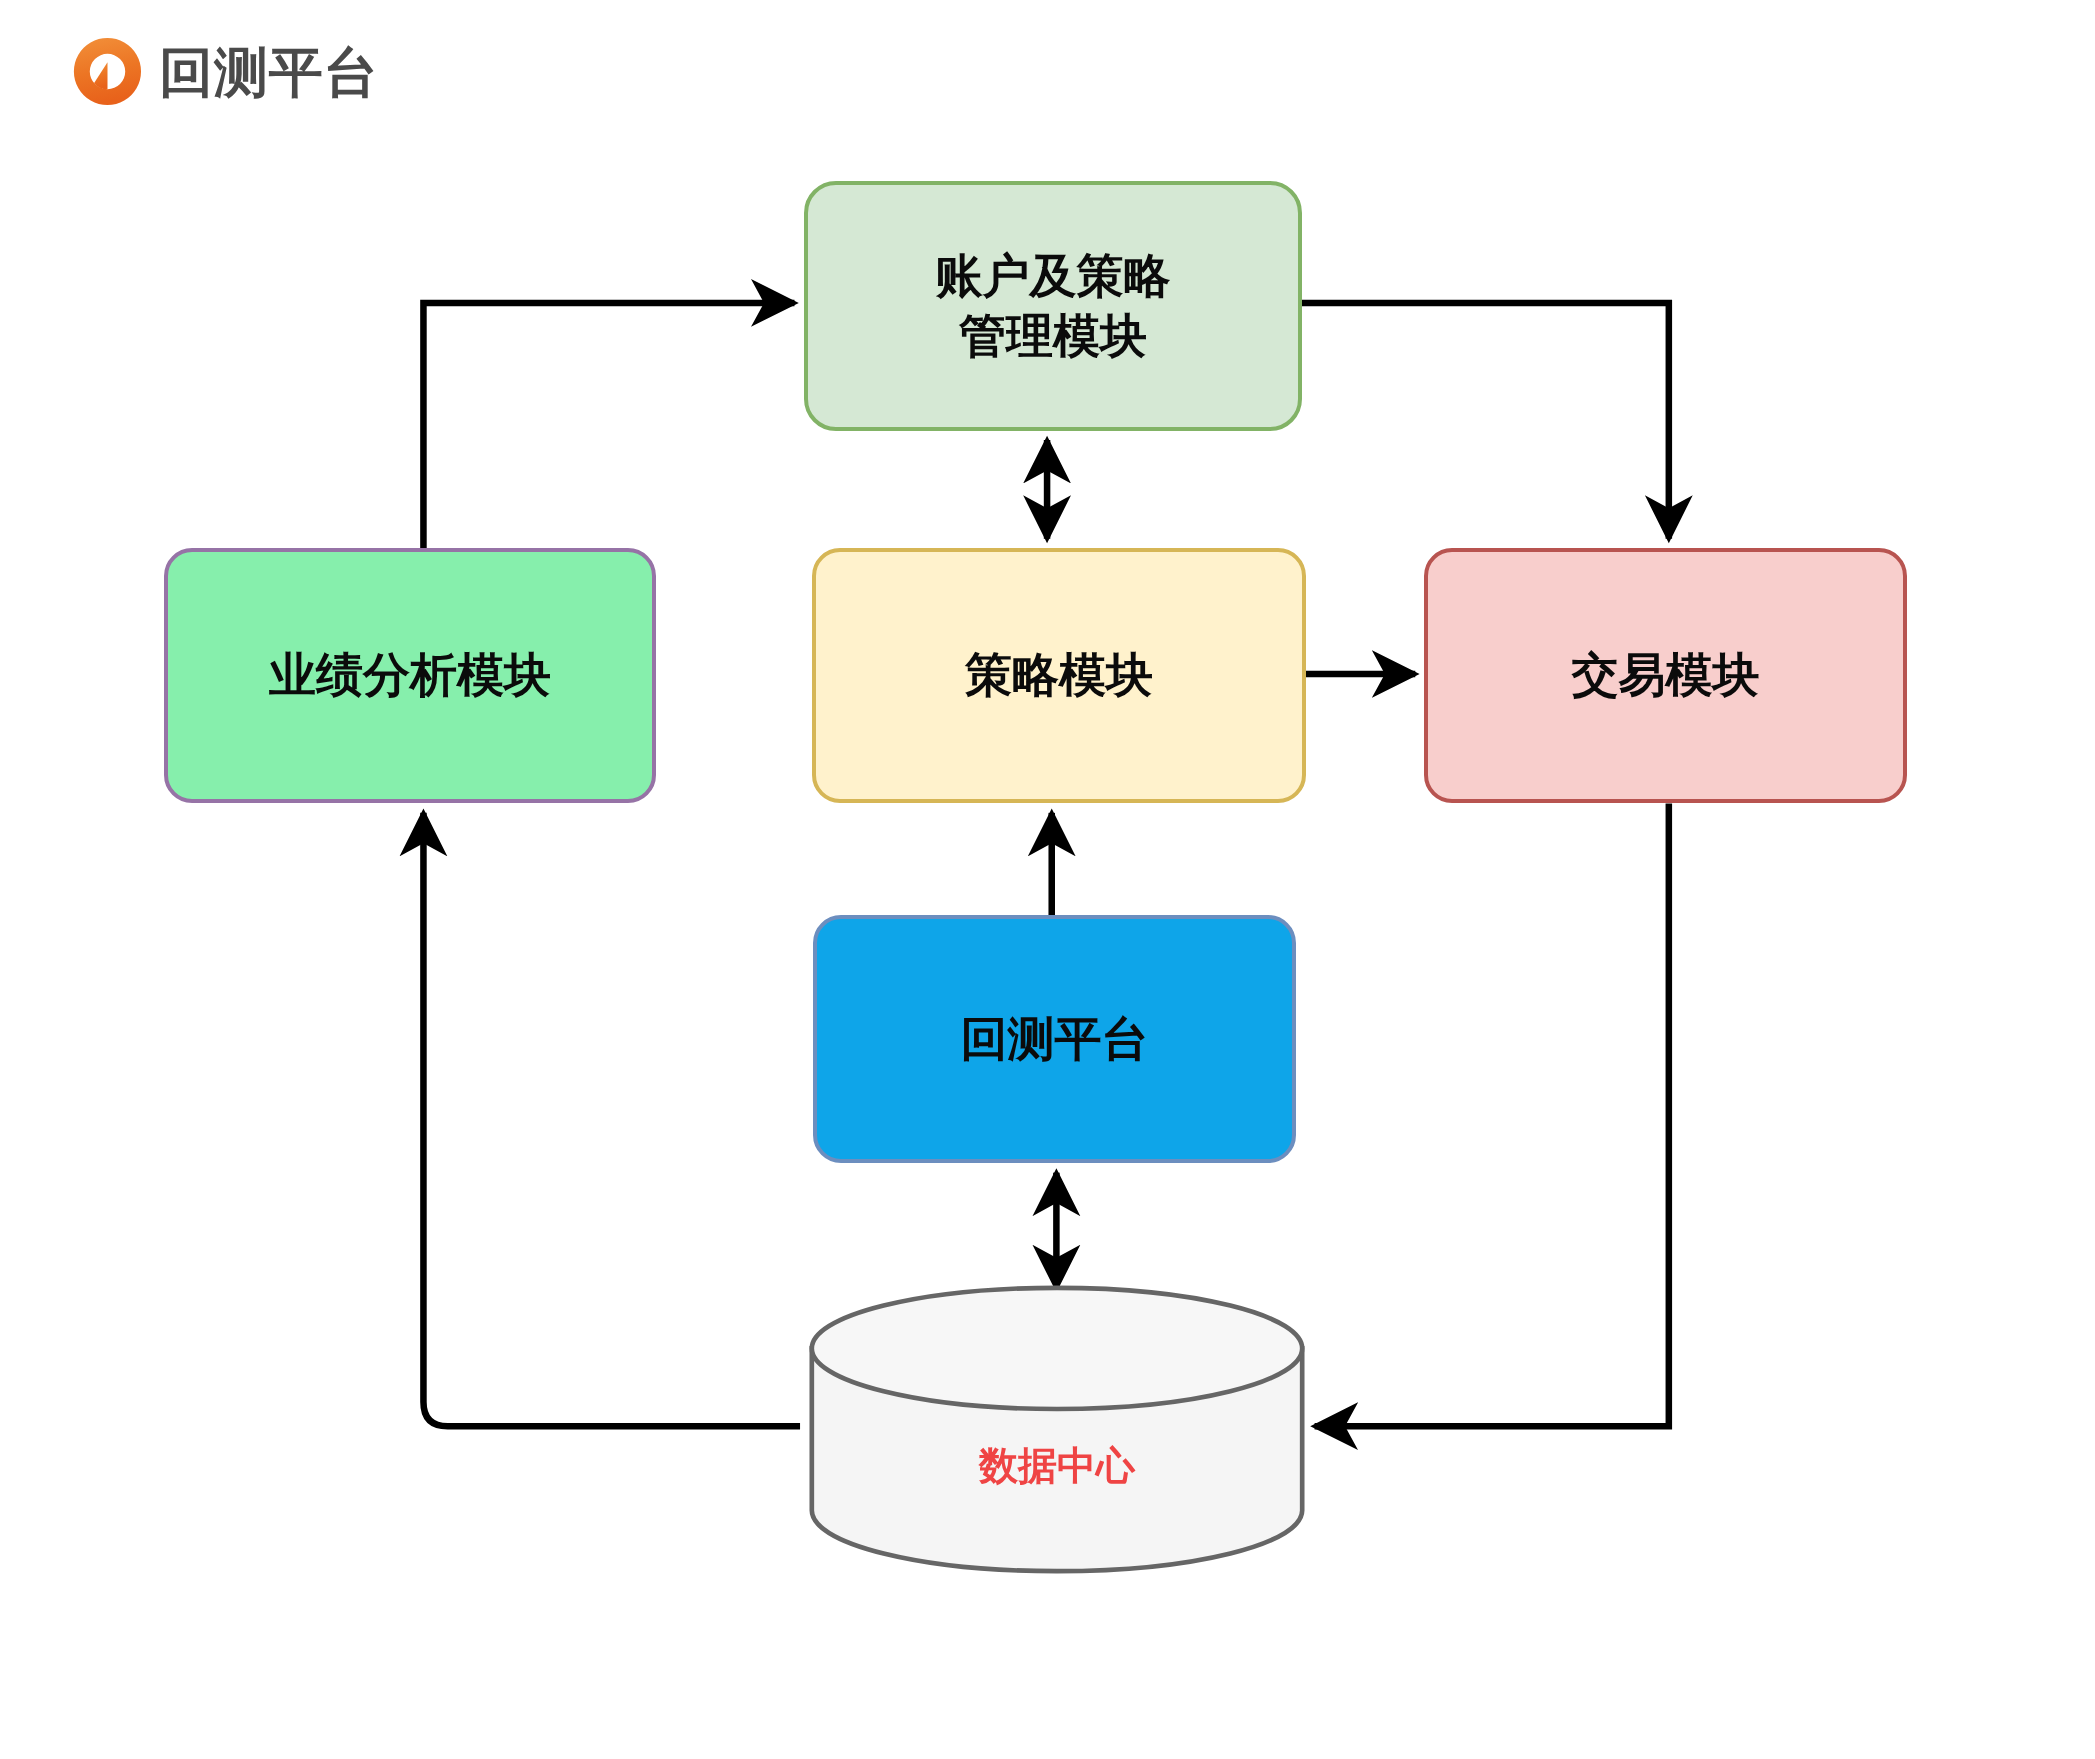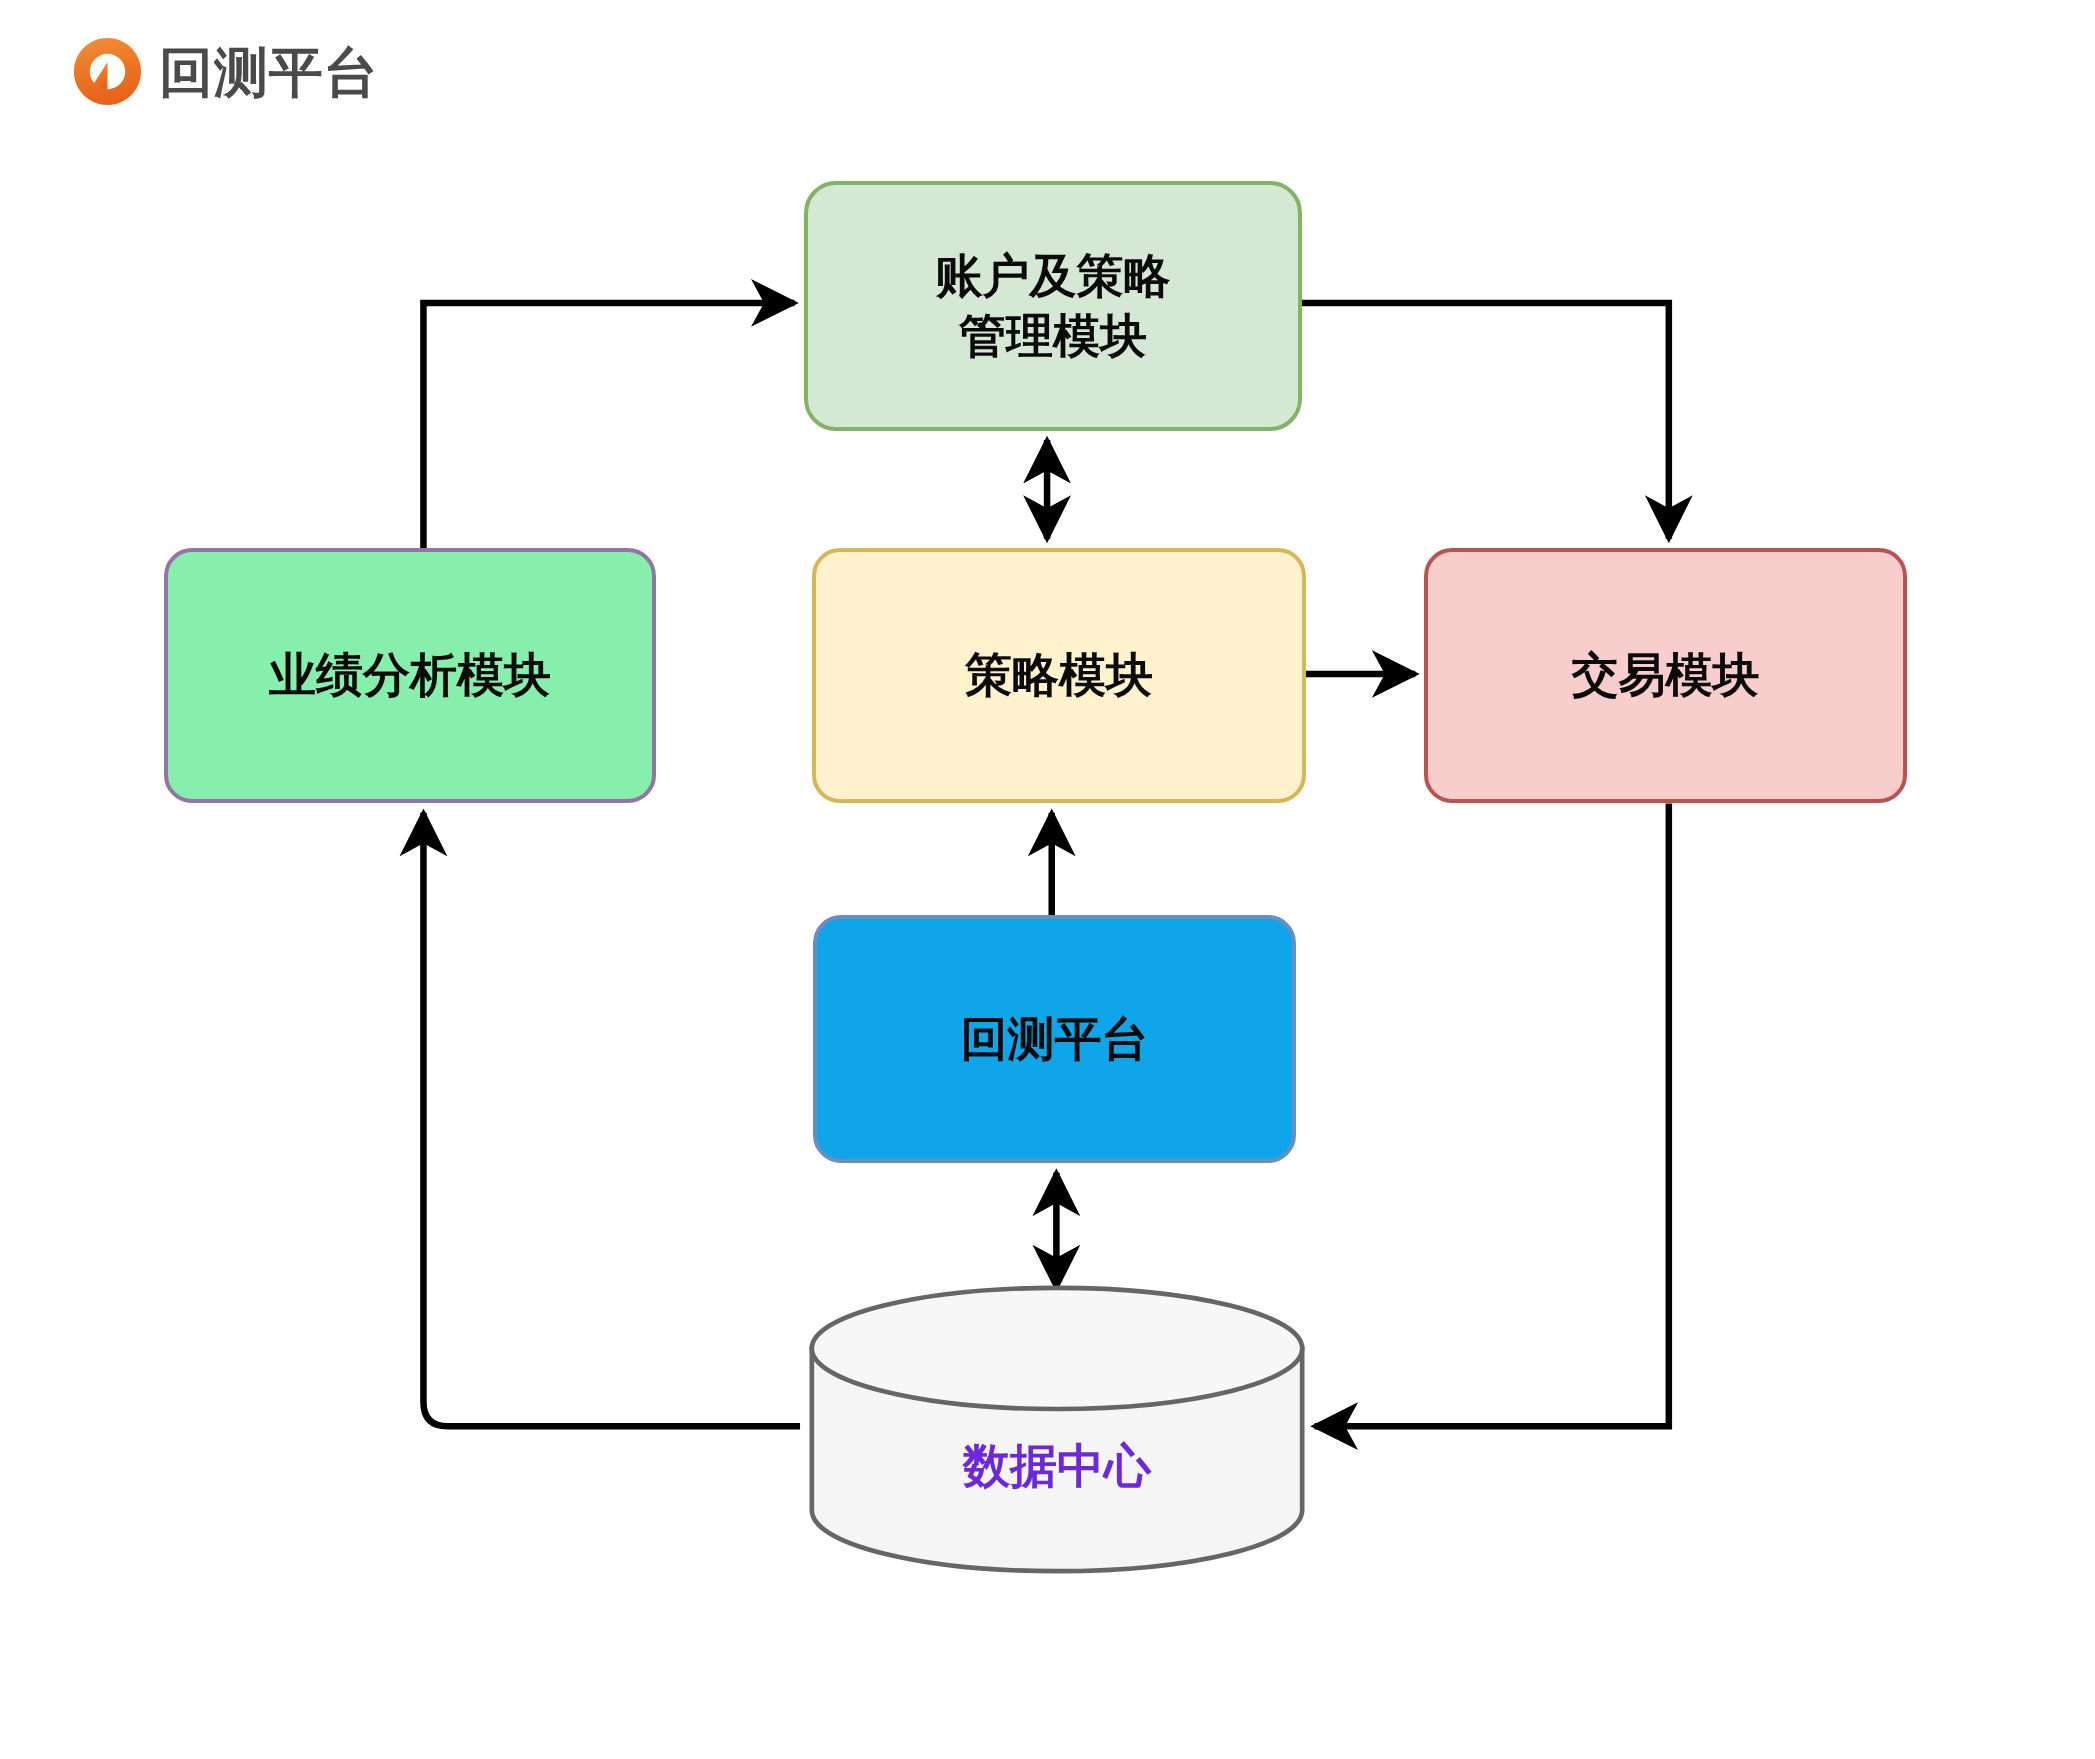--- a/index.html
+++ b/index.html
@@ -96,23 +96,23 @@
     position: absolute;
     left: 0;
     top: 0;
     width: 496px;
     height: 289px;
     display: flex;
     align-items: center;
     justify-content: center;
     padding-top: 73px;
     box-sizing: border-box;
-    font-size: 47px;
+    font-size: 39px;
     font-weight: 700;
-    color: #6d28d9;
+    color: #ef4444;
     pointer-events: none;
     text-align: right;
   }
 </style>
 </head>
 <body>
 
 <div id="brand-logo">
   <svg id="brand-mark" viewBox="0 0 74 74">
     <defs>

